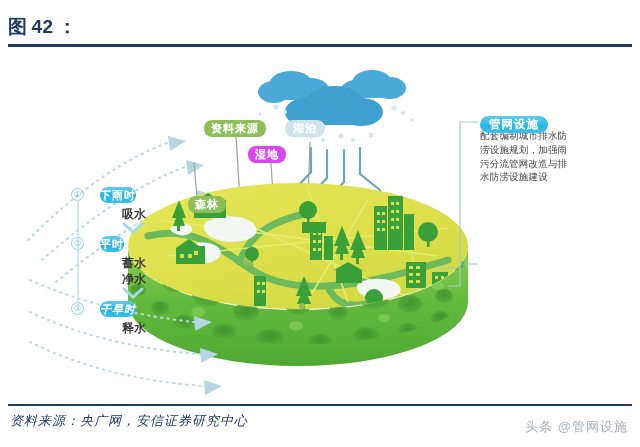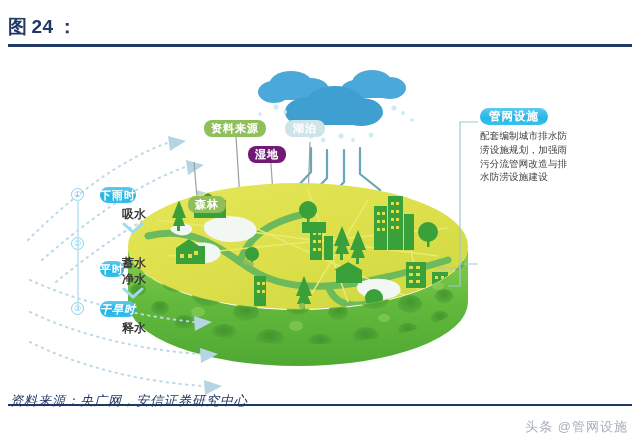--- a/index.html
+++ b/index.html
@@ -23,21 +23,21 @@
     position: absolute; left: 8px; top: 44px; width: 624px; height: 3px;
     background: #1F3864;
   }
 
   
   .footer-rule {
     position: absolute; left: 8px; top: 404px; width: 624px; height: 2px;
     background: #1F3864;
   }
   .footer-text {
-    position: absolute; left: 10px; top: 392px;
+    position: absolute; left: 10px; top: 412px;
     color: #1F3864; font-size: 13px; font-style: italic;
     font-family: "Liberation Serif", "DejaVu Serif", serif;
     letter-spacing: 1px;
   }
   .watermark {
     position: absolute; right: 12px; top: 418px;
     color: #9aa3ae; font-size: 13px; letter-spacing: 1px;
     opacity: .85;
   }
 
@@ -61,21 +61,21 @@
     text-shadow: 0 0 1px rgba(255,255,255,.35);
   }
   .pill-blue {
     background: linear-gradient(180deg,#5ecbf0 0%,#22b3e4 55%,#36c0ea 100%);
     font-size: 11px; height: 16px; padding: 0 0;
   }
   .pill-green {
     background: #8fbe5a; font-size: 11px; height: 17px; padding: 0 7px;
     border-radius: 8px;
   }
-  .pill-green.dim { background: #701a75; }
+  .pill-green.dim { background: #d946ef; }
   .pill-teal {
     background: #cfe4e8; color:#ffffff; font-size: 11px; height: 17px;
     padding: 0 8px; border-radius: 8px;
   }
   .pill-cyan-r {
     background: linear-gradient(180deg,#5ecbf0 0%,#25b6e6 60%,#38c2ea 100%);
     font-size: 11.5px; height: 17px; padding: 0 9px; border-radius: 9px;
   }
 
   .sub-label {
@@ -95,21 +95,21 @@
   }
   .rpanel .body { margin-top: 4px; }
 </style>
 </head>
 <body>
 
 <div id="page">
 
   <div class="title-row">
     <span>图</span>
-    <span class="num">24</span>
+    <span class="num">42</span>
     <span>：</span>
   </div>
   <div class="title-rule"></div>
 
   <div class="canvas">
 
     <svg width="624" height="350" viewBox="0 0 624 350" xmlns="http://www.w3.org/2000/svg">
       <defs>
         <linearGradient id="spongeSide" x1="0" y1="0" x2="0" y2="1">
           <stop offset="0%" stop-color="#8ccf4e"></stop>
@@ -443,42 +443,42 @@
     <div class="pill pill-blue" style="left:92px; top:137px;">
       <span>下雨时</span>
     </div>
     <div class="sub-label" style="left:100px; top:156px; width:52px;">吸水</div>
 
     <svg style="position:absolute;left:114px;top:172px;" width="22" height="13">
       <path d="M2,2 L11,10 L20,2" stroke="#9fd9ef" stroke-width="3" fill="none" stroke-linecap="round"></path>
     </svg>
 
     <div class="circ-num" style="left:63px; top:187px;">②</div>
-    <div class="pill pill-blue" style="left:92px; top:186px;margin-top:25px;">
+    <div class="pill pill-blue" style="left:92px; top:186px;">
       <span>平时</span>
     </div>
     <div class="sub-label" style="left:100px; top:205px; width:52px;">蓄水</div>
     <div class="sub-label" style="left:100px; top:221px; width:52px;">净水</div>
 
     <svg style="position:absolute;left:114px;top:237px;" width="22" height="13">
       <path d="M2,2 L11,10 L20,2" stroke="#9fd9ef" stroke-width="3" fill="none" stroke-linecap="round"></path>
     </svg>
 
     <div class="circ-num" style="left:63px; top:252px;">③</div>
     <div class="pill pill-blue" style="left:92px; top:251px;font-style:italic;">
       <span>干旱时</span>
     </div>
     <div class="sub-label" style="left:100px; top:270px; width:52px;">释水</div>
 
     <svg style="position:absolute;left:68px;top:150px;" width="4" height="108">
       <line x1="2" y1="0" x2="2" y2="108" stroke="#bfe3f2" stroke-width="1.6"></line>
     </svg>
 
     <div class="rpanel" style="left:472px; top:58px;">
-      <div class="pill pill-cyan-r" style="position:relative; left:0; top:0; display:inline-flex;justify-content:center;">
+      <div class="pill pill-cyan-r" style="position:relative; left:0; top:8px; display:inline-flex;justify-content:center;">
         <span>管网设施</span>
       </div>
       <div class="body">配套编制城市排水防涝设施规划，加强雨污分流管网改造与排水防涝设施建设</div>
     </div>
 
 
   </div>
 
   <div class="footer-rule"></div>
   <div class="footer-text">资料来源：央广网，安信证券研究中心</div>

